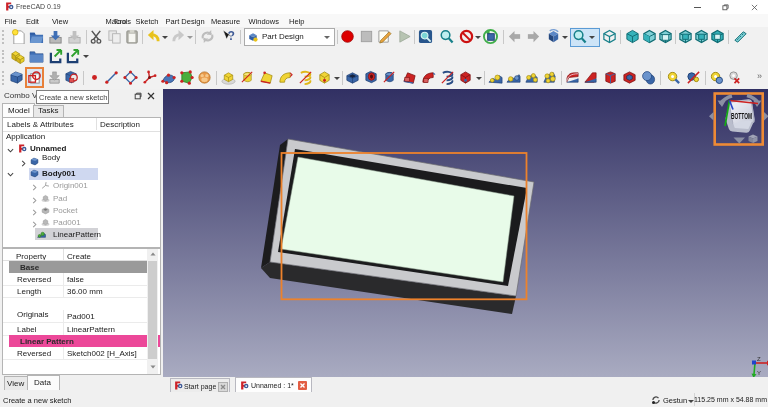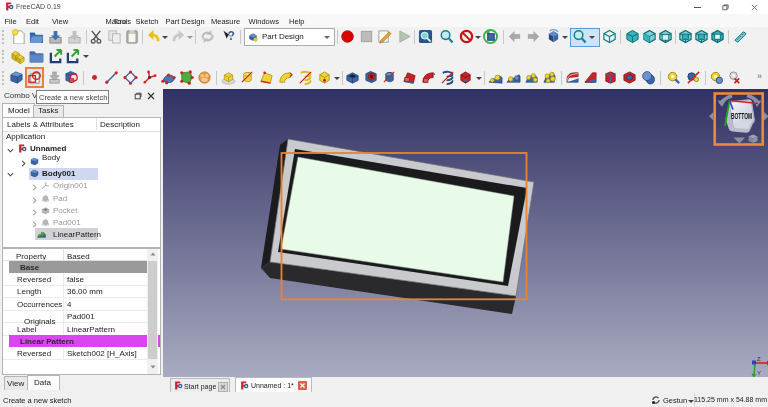--- a/index.html
+++ b/index.html
@@ -676,53 +676,48 @@
     <svg class="ab" style="left:34px;top:112.2px" width="9" height="9" viewBox="0 0 16 16">
           <path d="M1 13l4-4 3 1 4-4 3 2v5z" fill="#3a66a8" stroke="#1d3f73"></path>
           <circle cx="10" cy="7" r="3" fill="#4cae3c" stroke="#2a7a1e"></circle>
           <circle cx="4.5" cy="10.5" r="2.4" fill="#4cae3c" stroke="#2a7a1e"></circle>
         </svg>
     <div class="ab txt" style="left:50px;top:111.9px;">LinearPattern</div>
   </div>
 
   <div class="ab" style="left:2px;top:159px;width:157px;height:125px;background:#ffffff;border:1px solid #b4b4b4;overflow:hidden;font-size:8.5px;">
     <div class="ab txt" style="left:13px;top:3px;">Property</div>
-    <div class="ab txt" style="left:64px;top:3px;">Based</div>
+    <div class="ab txt" style="left:64px;top:3px;">Create</div>
     <div class="ab" style="left:60px;top:0;width:1px;height:11px;background:#e0e0e0;"></div>
     <div class="ab" style="left:0;top:11px;width:144px;height:1px;background:#e0e0e0;"></div>
 
     <div class="ab" style="left:6px;top:12px;width:138px;height:11.5px;background:#9a9a9a;">
           <div class="ab txt" style="left:11px;top:1.5px;font-weight:bold;color:#2a2a2a;">Base</div>
         </div>
     <div class="ab" style="left:0;top:23.5px;width:144px;height:12px;border-bottom:1px solid #ebebeb;">
           <div class="ab txt" style="left:14px;top:2px;">Reversed</div>
           <div class="ab" style="left:60px;top:0;width:1px;height:12px;background:#ebebeb;"></div>
           <div class="ab txt" style="left:64px;top:2px;">false</div>
         </div>
     <div class="ab" style="left:0;top:36px;width:152px;height:12px;border-bottom:1px solid #ebebeb;">
           <div class="ab txt" style="left:14px;top:2px;">Length</div>
           <div class="ab" style="left:60px;top:0;width:1px;height:12px;background:#ebebeb;"></div>
           <div class="ab txt" style="left:64px;top:2px;">36.00 mm</div>
         </div>
-    <div class="ab" style="left:0;top:48.5px;width:144px;height:12px;border-bottom:1px solid #ebebeb;">
-          <div class="ab txt" style="left:14px;top:2px;">Occurrences</div>
-          <div class="ab" style="left:60px;top:0;width:1px;height:12px;background:#ebebeb;"></div>
-          <div class="ab txt" style="left:64px;top:2px;">4</div>
-        </div>
     <div class="ab" style="left:0;top:61px;width:144px;height:12px;border-bottom:1px solid #ebebeb;">
-          <div class="ab txt" style="left:14px;top:7px;margin-left:7px;">Originals</div>
+          <div class="ab txt" style="left:14px;top:0;">Originals</div>
           <div class="ab" style="left:60px;top:0;width:1px;height:12px;background:#ebebeb;"></div>
           <div class="ab txt" style="left:64px;top:2px;">Pad001</div>
         </div>
     <div class="ab" style="left:0;top:73.5px;width:144px;height:12px;border-bottom:1px solid #ebebeb;">
           <div class="ab txt" style="left:14px;top:2px;">Label</div>
           <div class="ab" style="left:60px;top:0;width:1px;height:12px;background:#ebebeb;"></div>
           <div class="ab txt" style="left:64px;top:2px;">LinearPattern</div>
         </div>
-    <div class="ab" style="left:6px;top:86px;width:164px;height:11.5px;background:#d946ef;">
+    <div class="ab" style="left:6px;top:86px;width:164px;height:11.5px;background:#ec4899;">
           <div class="ab txt" style="left:11px;top:1.5px;font-weight:bold;color:#2a2a2a;">Linear Pattern</div>
         </div>
     <div class="ab" style="left:0;top:97.5px;width:144px;height:12px;border-bottom:1px solid #ebebeb;">
           <div class="ab txt" style="left:14px;top:2px;">Reversed</div>
           <div class="ab" style="left:60px;top:0;width:1px;height:12px;background:#ebebeb;"></div>
           <div class="ab txt" style="left:64px;top:2px;">Sketch002 [H_Axis]</div>
         </div>
 
     <div class="ab" style="left:144px;top:0;width:11px;height:125px;background:#f0f0f0;">
       <div class="ab" style="left:2px;top:1px;width:8px;height:8px;"><svg width="8" height="8" viewBox="0 0 11 11">

